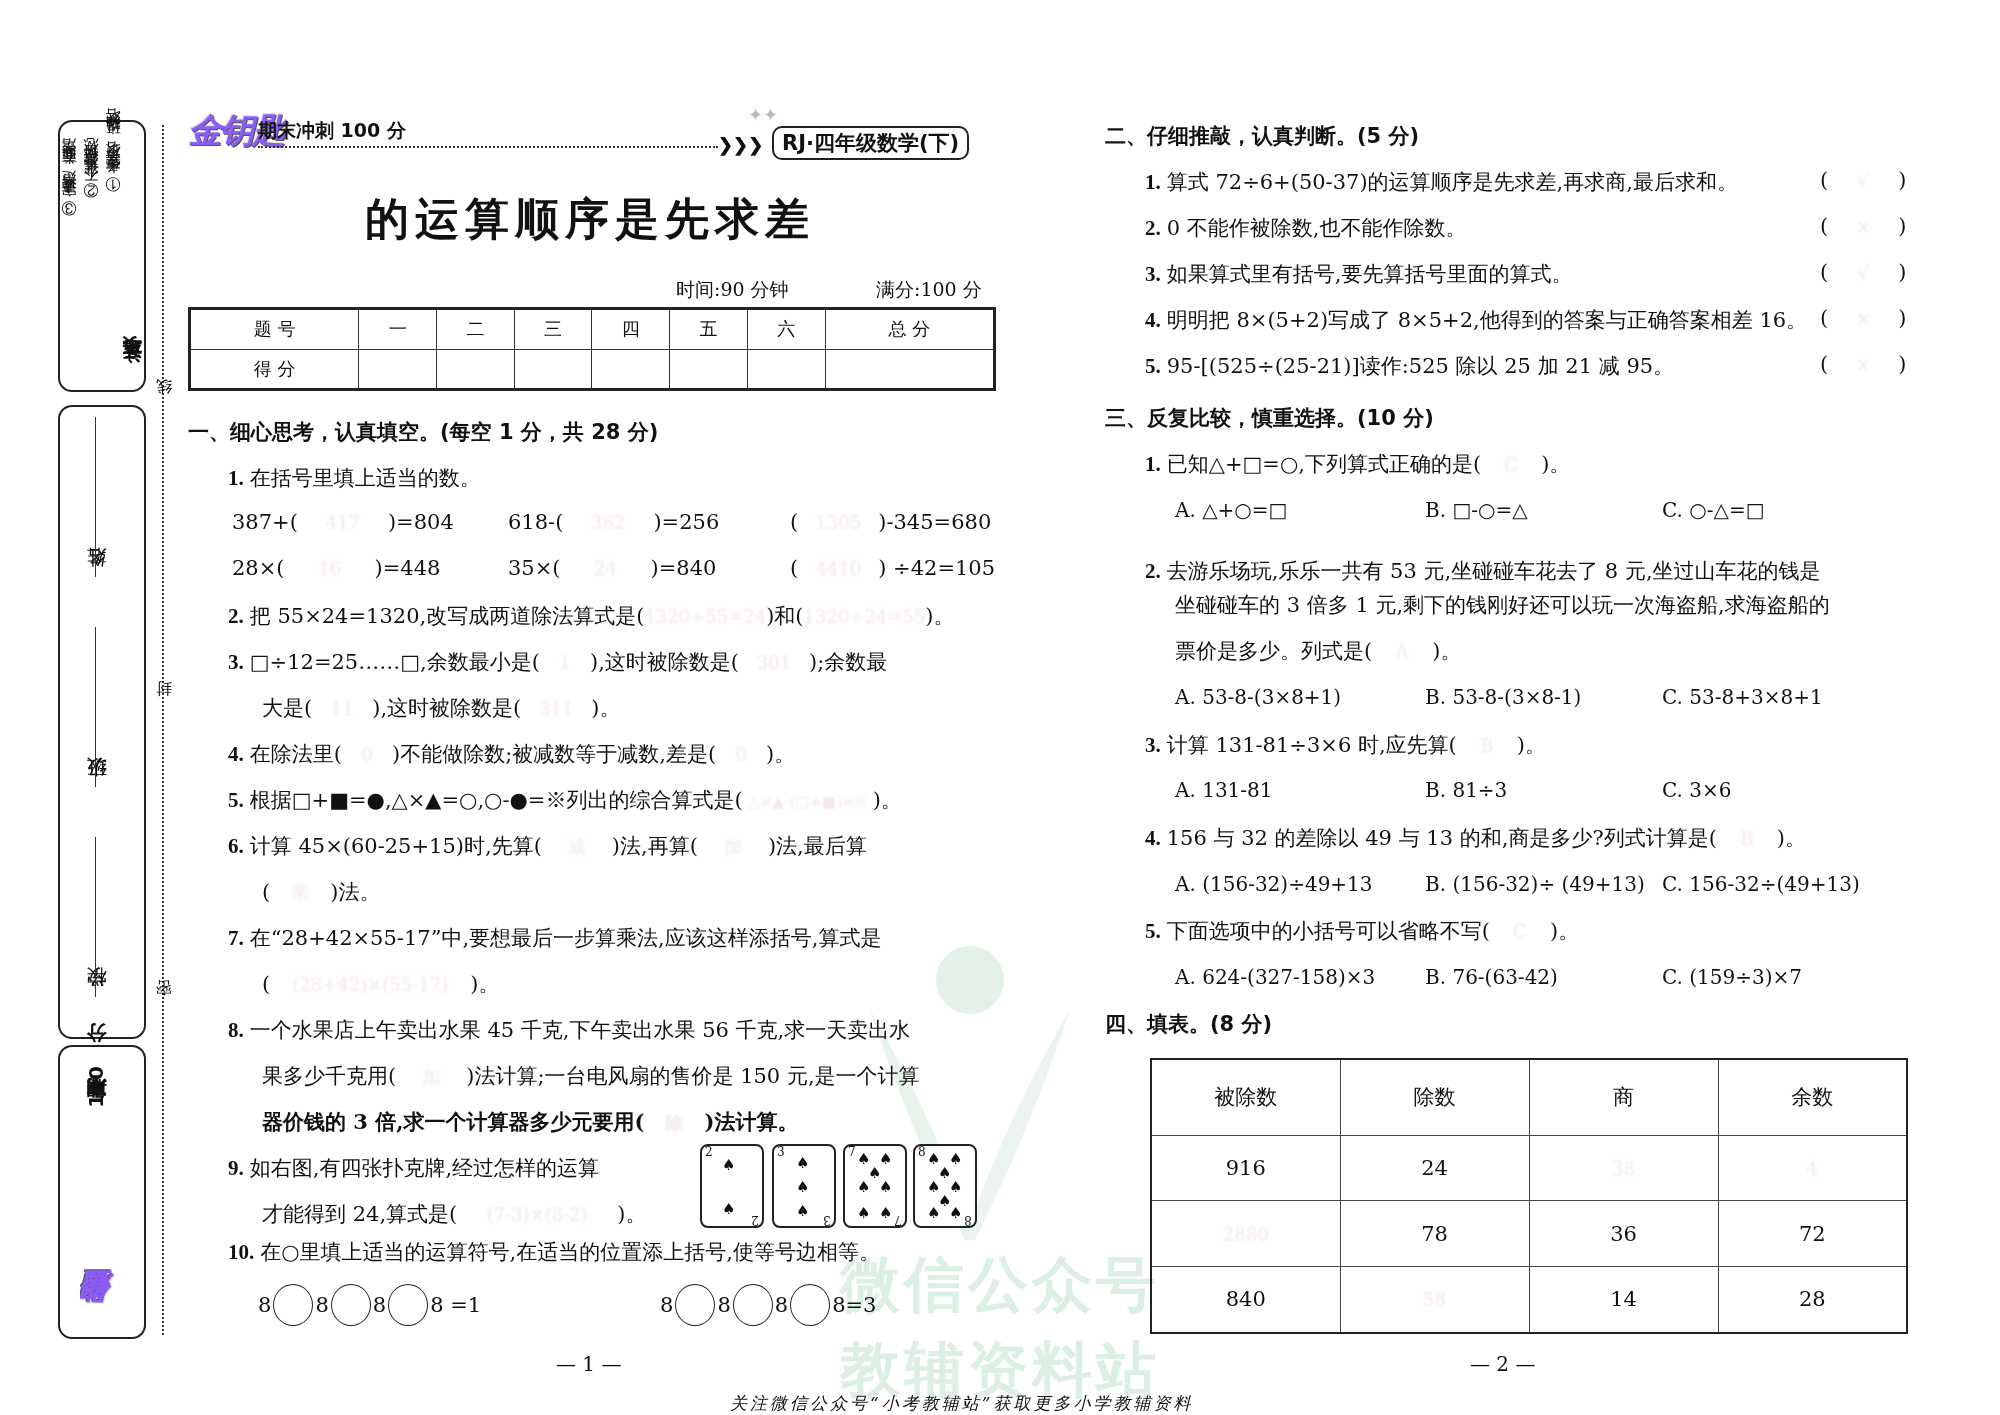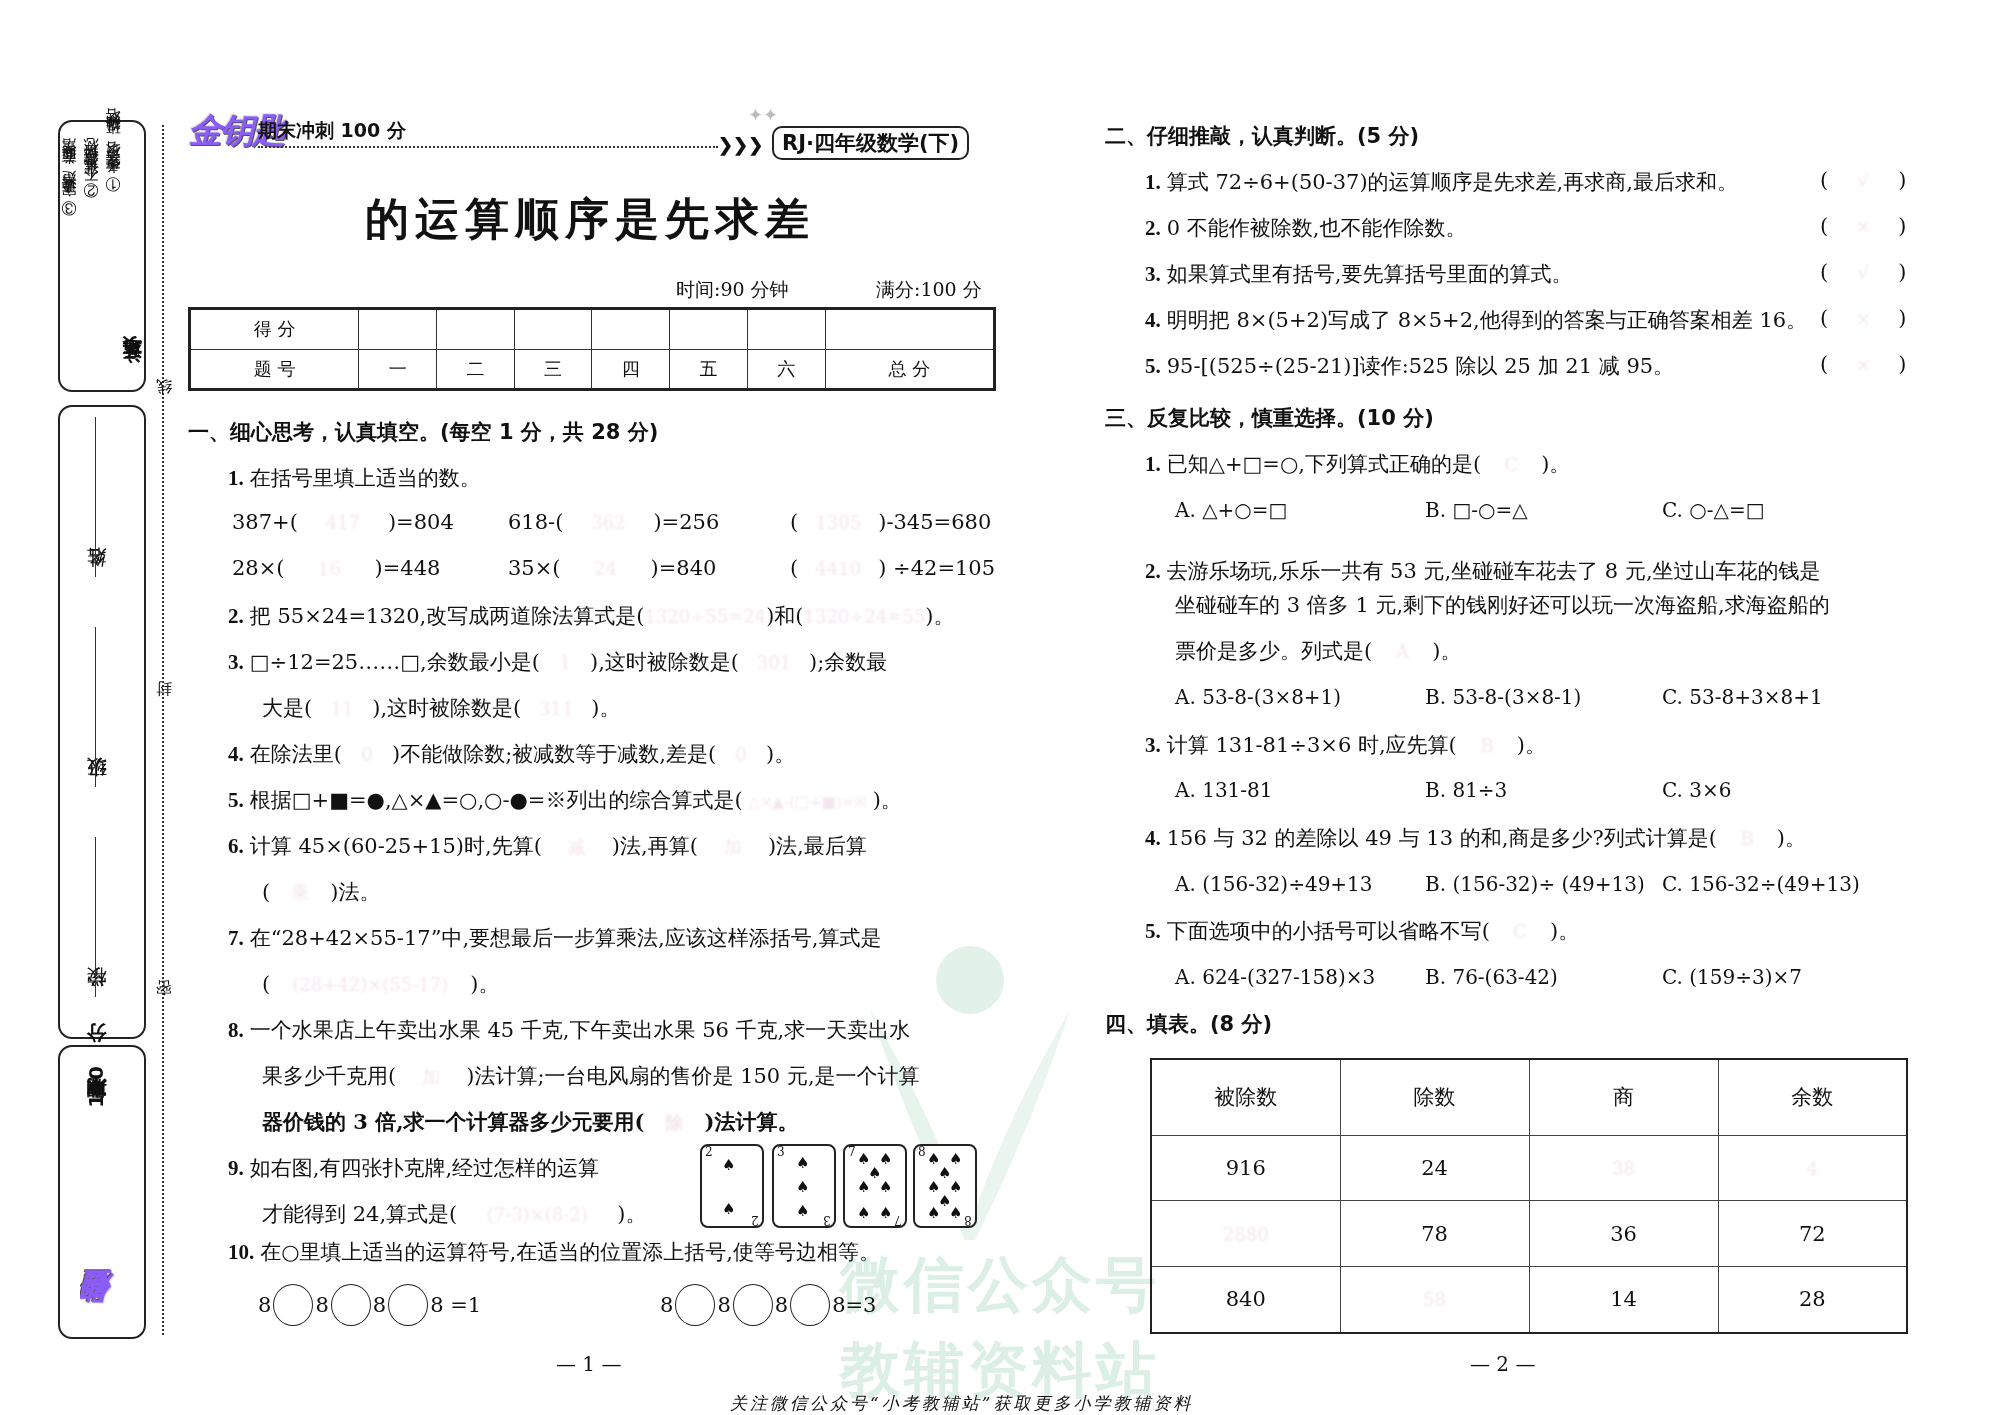--- a/index.html
+++ b/index.html
@@ -110,38 +110,38 @@
 <div class="abs" style="left:748px;top:104px;font-size:18px;color:#bbb;">✦✦</div>
 <div class="abs grade-pill sans" style="left:772px;top:126px;">RJ·四年级数学(下)</div>
 
 <div class="abs page-title" style="left:0;width:1180px;text-align:center;top:190px;">的运算顺序是先求差</div>
 <div class="abs meta" style="left:676px;top:277px;">时间:90 分钟</div>
 <div class="abs meta" style="left:876px;top:277px;">满分:100 分</div>
 
 <table class="score">
   <tbody>
       <tr>
-    <td>得 分</td>
-    <td></td>
-    <td></td>
-    <td></td>
-    <td></td>
-    <td></td>
-    <td></td>
-    <td></td>
-  </tr>
-  <tr>
     <td>题 号</td>
     <td>一</td>
     <td>二</td>
     <td>三</td>
     <td>四</td>
     <td>五</td>
     <td>六</td>
     <td>总 分</td>
+  </tr>
+  <tr>
+    <td>得 分</td>
+    <td></td>
+    <td></td>
+    <td></td>
+    <td></td>
+    <td></td>
+    <td></td>
+    <td></td>
   </tr>
 </tbody>
   </table>
 
 <div class="abs sec-h" style="left:188px;top:418px;">一、细心思考，认真填空。(每空 1 分，共 28 分)</div>
 
 <div class="abs q" style="left:228px;top:464px;">
   <span class="qn">1.</span><span>在括号里填上适当的数。</span>
 </div>
 <div class="abs q" style="left:232px;top:510px;"><span>387+(</span><span class="ans blur" style="min-width:90px">417</span><span>)=804</span></div>

